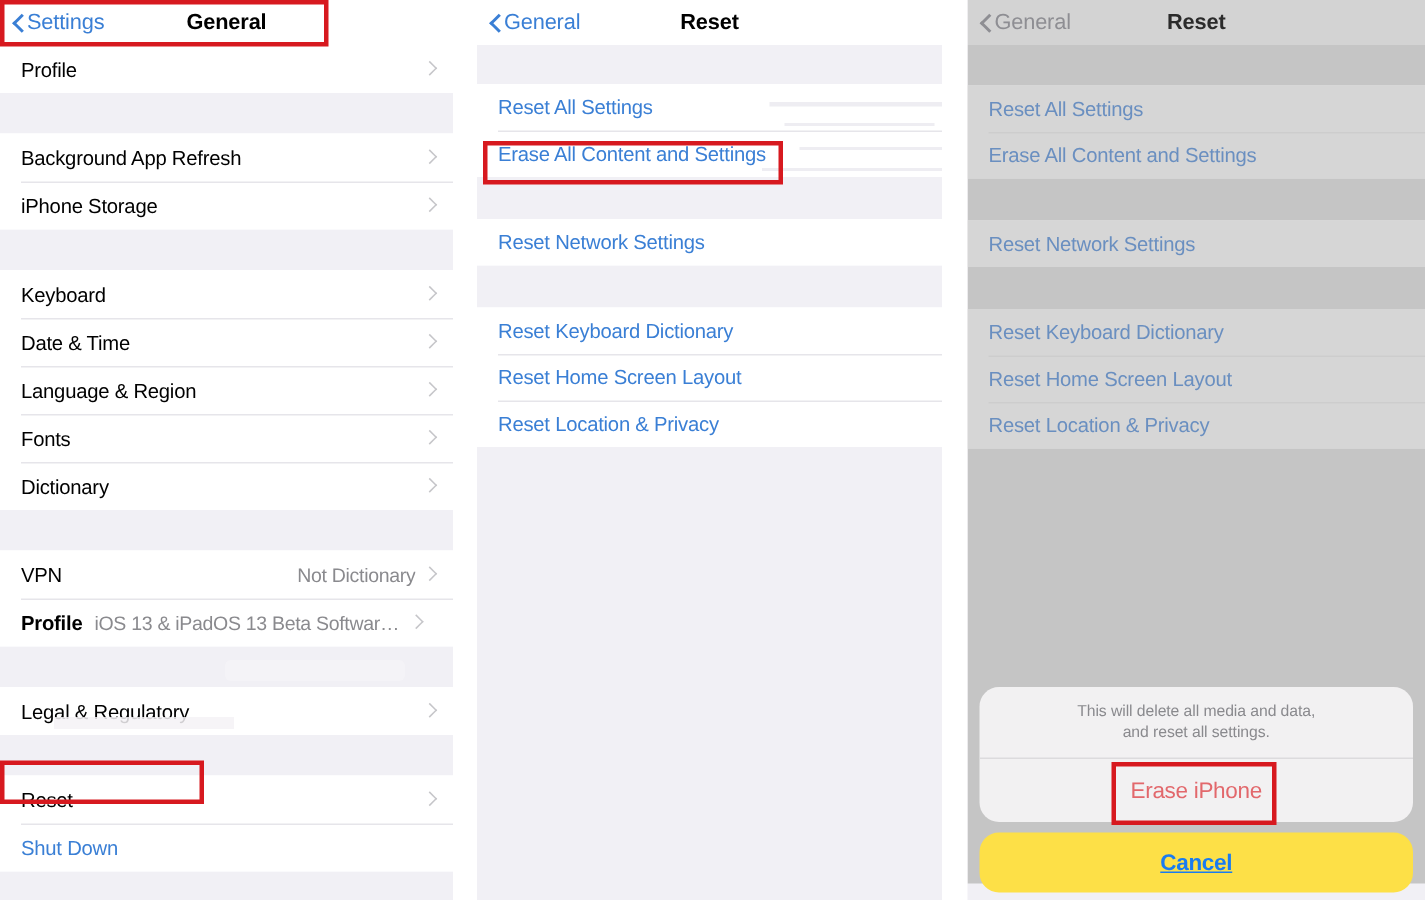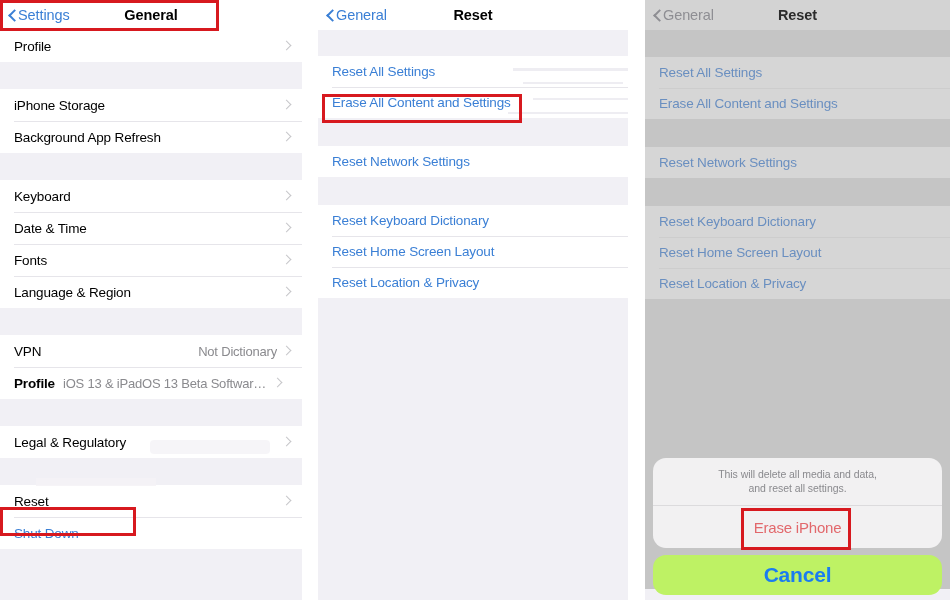--- a/index.html
+++ b/index.html
@@ -206,30 +206,31 @@
   .sheet-destructive {
     height: 42px;
     display: flex;
     align-items: center;
     justify-content: center;
     font-size: 15px;
     color: #e2686c;
     letter-spacing: -0.2px;
   }
   .sheet-cancel-card {
-    background: #bef264;
+    background: #fde047;
     border-radius: 13px;
     height: 40px;
     display: flex;
     align-items: center;
     justify-content: center;
-    font-size: 21px;
+    font-size: 15px;
     font-weight: bold;
     color: #1a7cf0;
     letter-spacing: -0.2px;
+    text-decoration: underline;
   }
 </style>
 </head>
 <body>
 
 <div class="screens">
 
   <div class="panel" id="panel-1">
 
     <div class="navbar">
@@ -244,50 +245,55 @@
       <div class="row">
         <span class="label">Profile</span>
         <span class="spacer"></span>
         <span class="chev-right"></span>
       </div>
     </div>
     <div class="group-gap" style="height:27px"></div>
 
     <div class="list-group">
       <div class="row">
+        <span class="label">Background App Refresh</span>
+        <span class="spacer"></span>
+        <span class="chev-right"></span>
+      </div>
+      <div class="row">
         <span class="label">iPhone Storage</span>
         <span class="spacer"></span>
         <span class="chev-right"></span>
       </div>
-      <div class="row">
-        <span class="label">Background App Refresh</span>
-        <span class="spacer"></span>
-        <span class="chev-right"></span>
-      </div>
     </div>
     <div class="group-gap" style="height:27px"></div>
 
     <div class="list-group">
       <div class="row">
         <span class="label">Keyboard</span>
         <span class="spacer"></span>
         <span class="chev-right"></span>
       </div>
       <div class="row">
         <span class="label">Date &amp; Time</span>
         <span class="spacer"></span>
         <span class="chev-right"></span>
       </div>
       <div class="row">
+        <span class="label">Language &amp; Region</span>
+        <span class="spacer"></span>
+        <span class="chev-right"></span>
+      </div>
+      <div class="row">
         <span class="label">Fonts</span>
         <span class="spacer"></span>
         <span class="chev-right"></span>
       </div>
       <div class="row">
-        <span class="label">Language &amp; Region</span>
+        <span class="label">Dictionary</span>
         <span class="spacer"></span>
         <span class="chev-right"></span>
       </div>
     </div>
     <div class="group-gap" style="height:27px"></div>
 
     <div class="list-group">
       <div class="row">
         <span class="label">VPN</span>
         <span class="spacer"></span>

